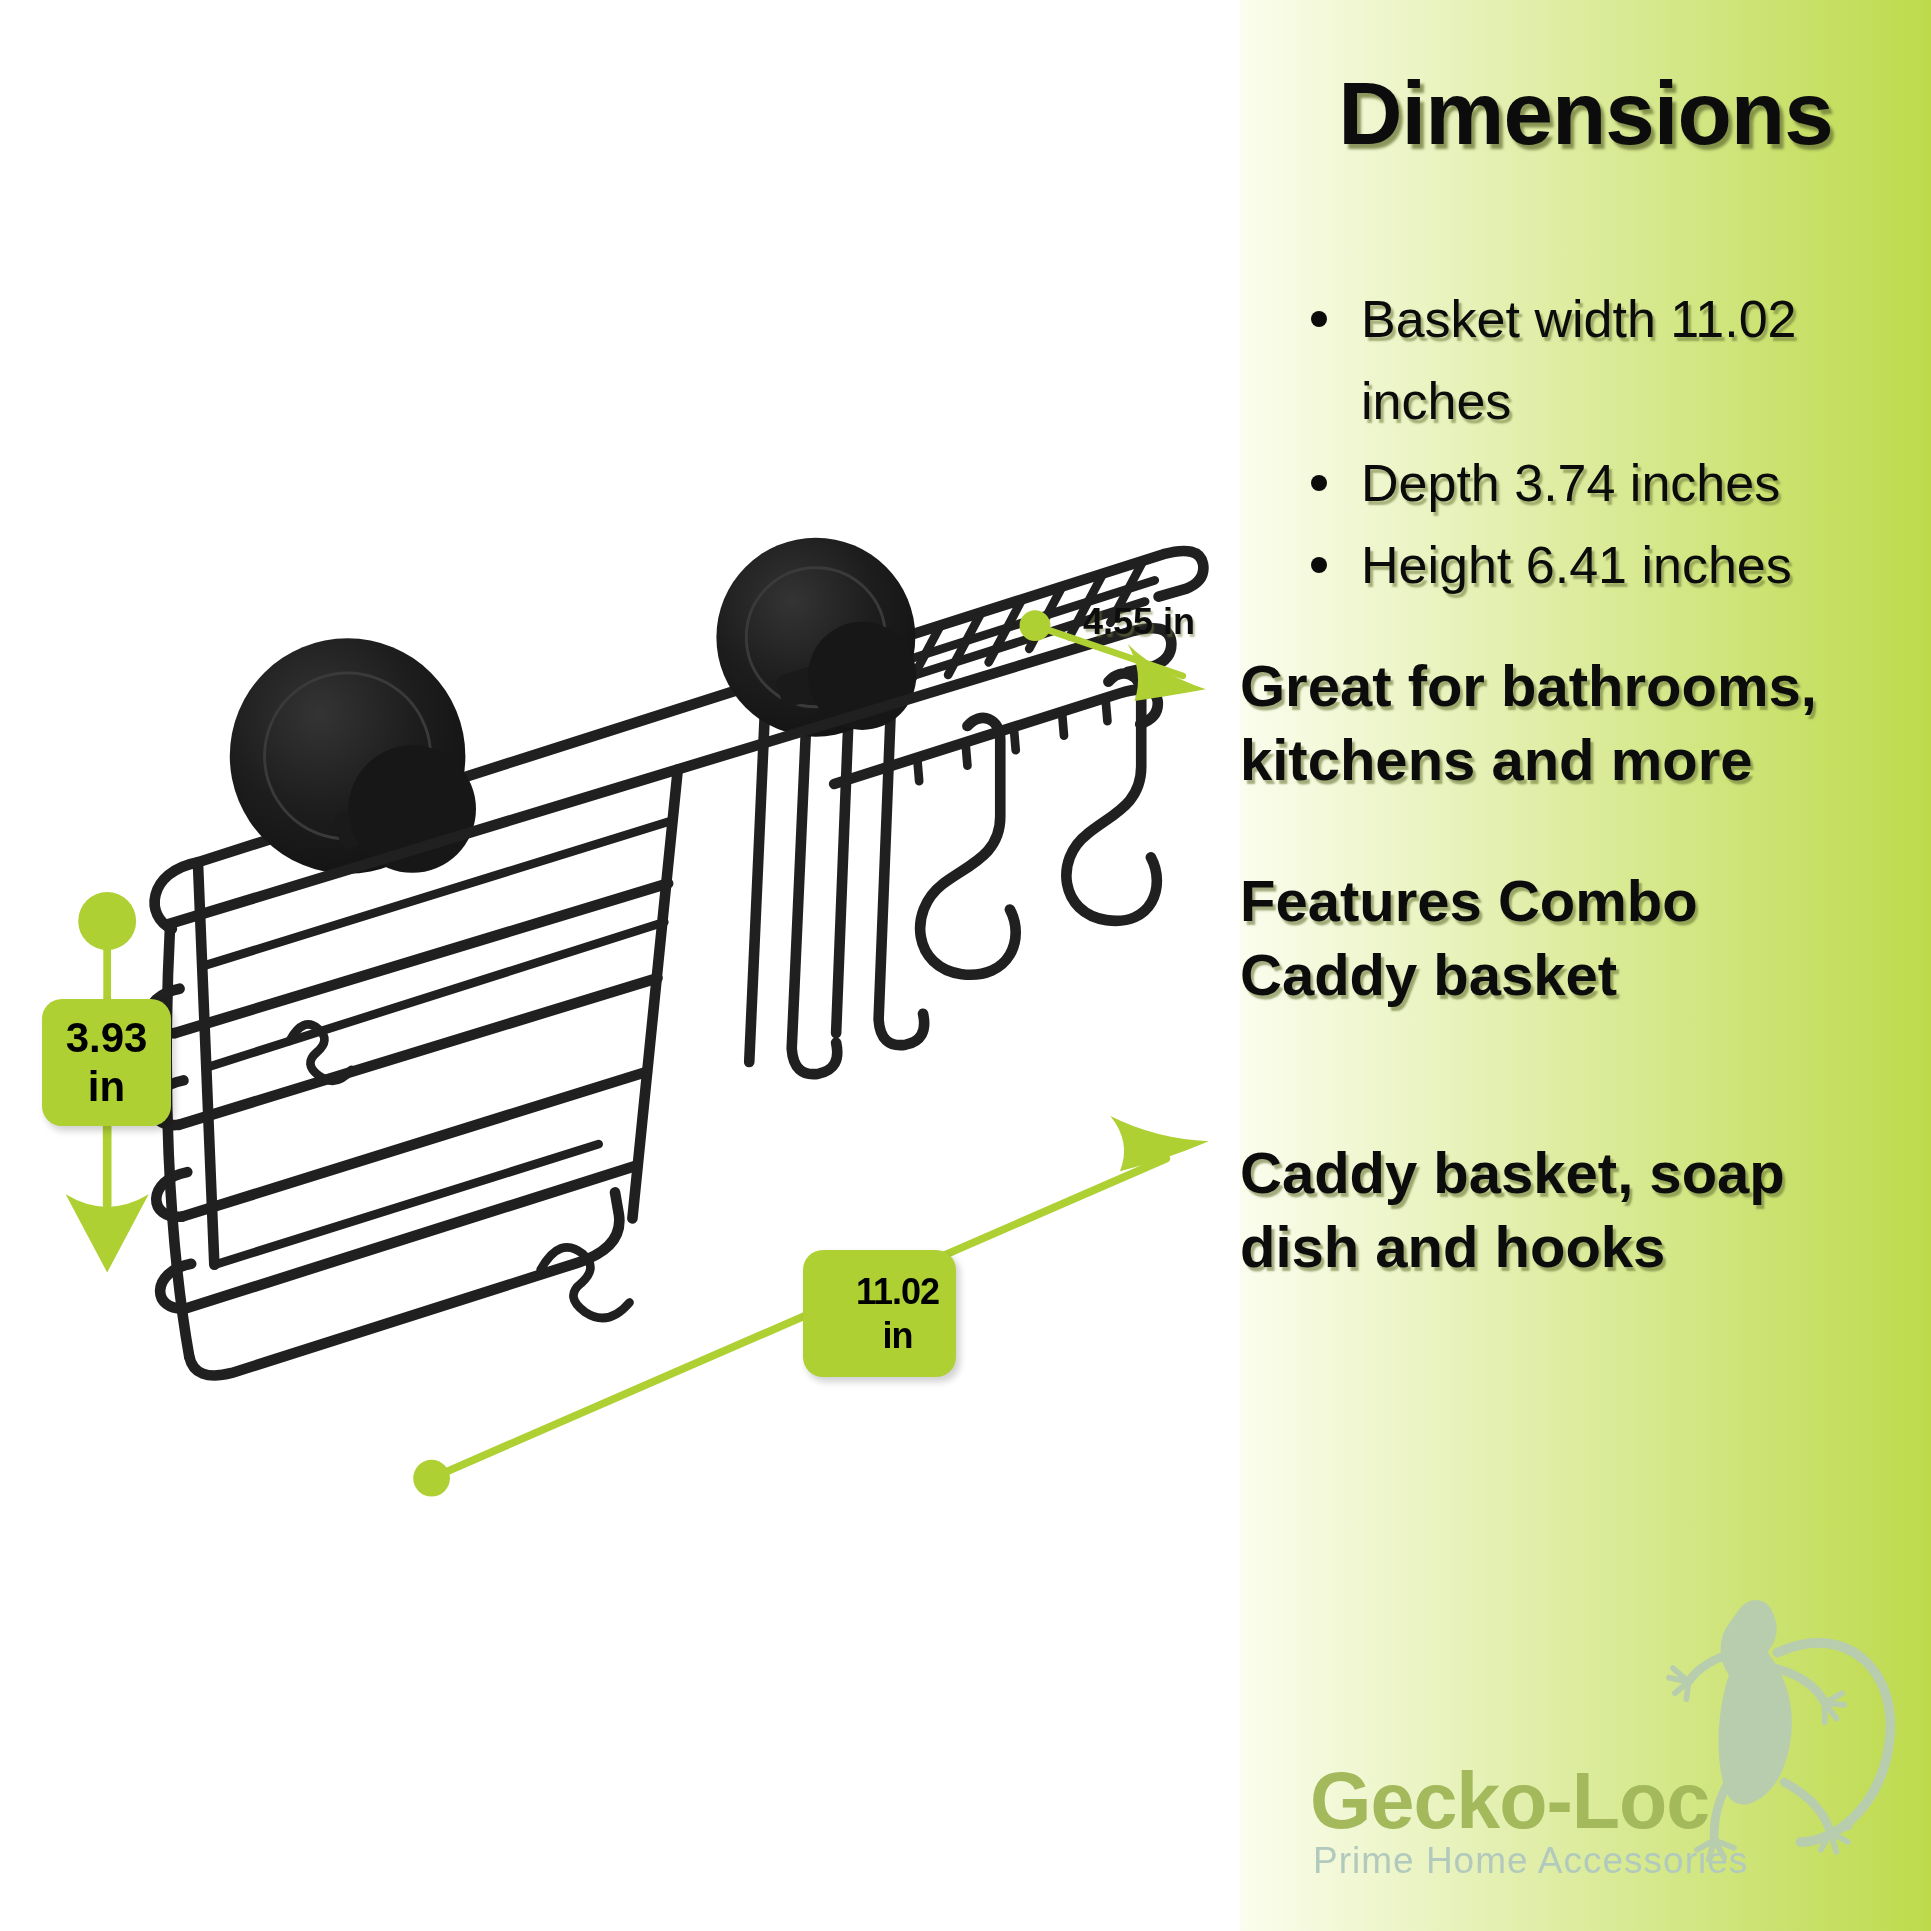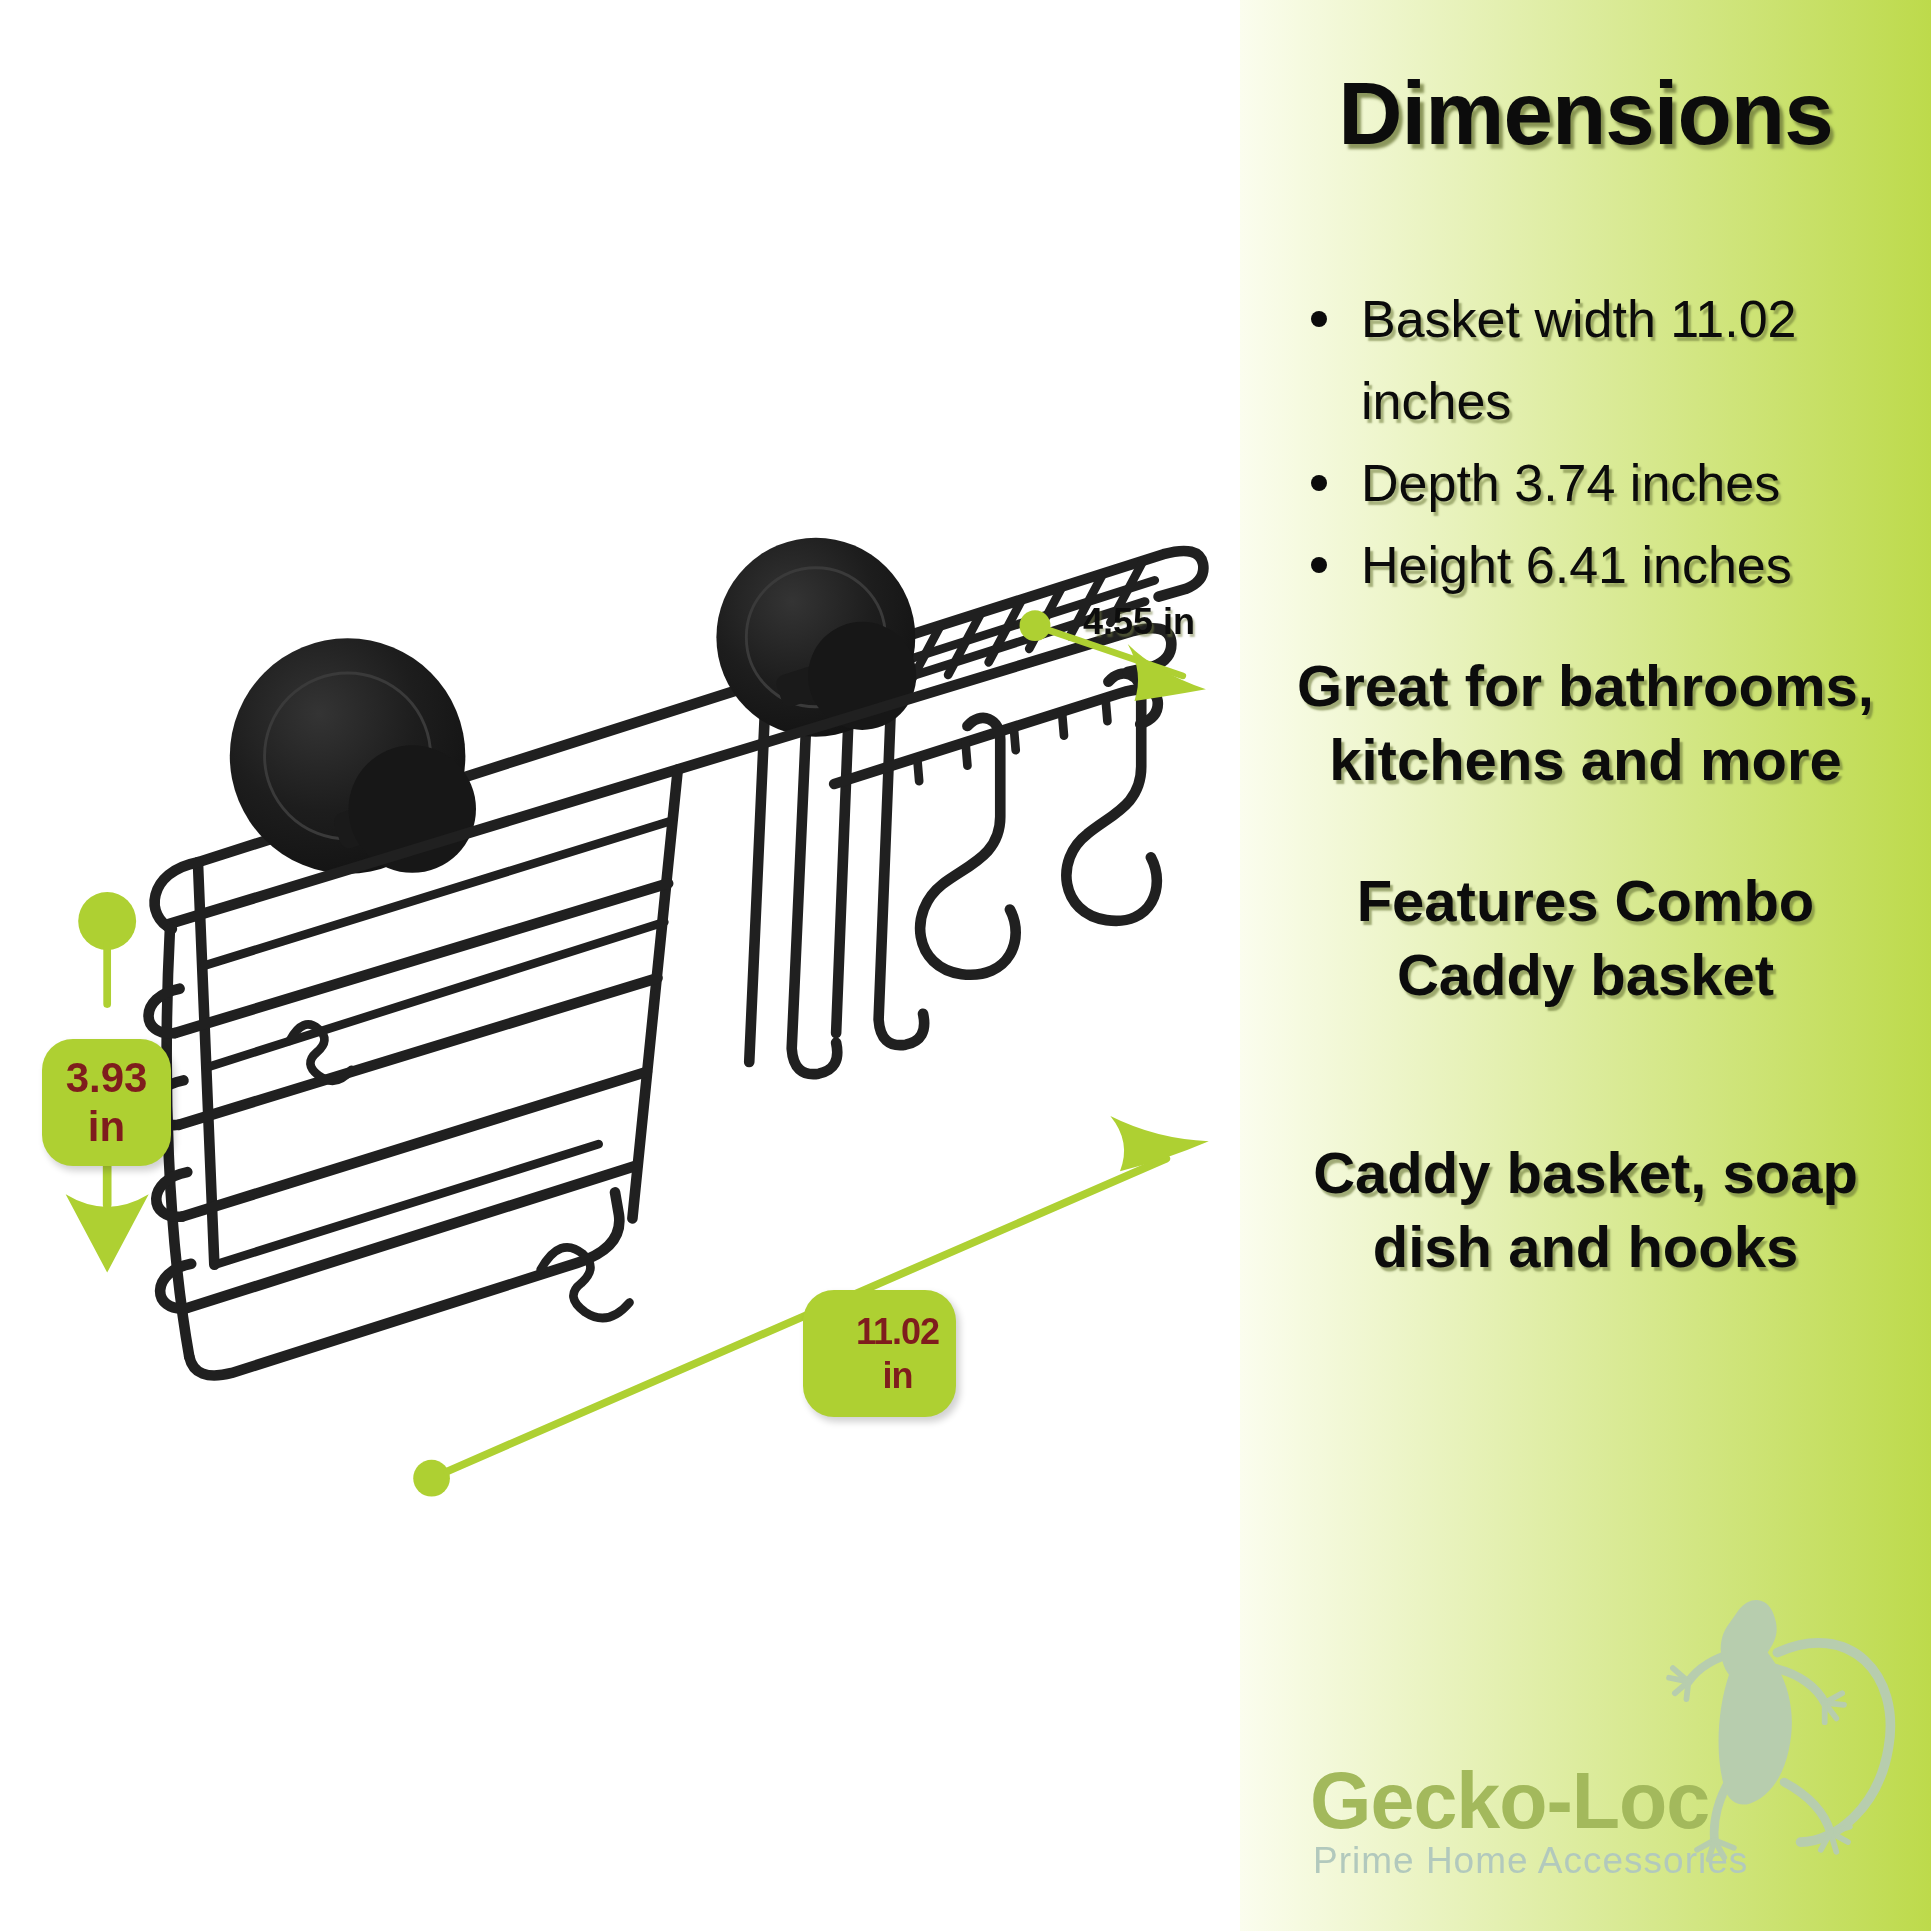--- a/index.html
+++ b/index.html
@@ -9,25 +9,24 @@
     --accent:#aed032;--wire:#202020;--grad-l:#fbfdee;--grad-r:#bdda4b;
   }
   
   .scene{position:absolute;left:0;top:0;width:1931px;height:1931px;z-index:1;}
   .wire{stroke:var(--wire);stroke-width:11;fill:none;stroke-linecap:round;stroke-linejoin:round;}
   .wire.thin{stroke-width:9;}
   .accent-fill{fill:var(--accent);}
   .accent-stroke{stroke:var(--accent);fill:none;stroke-linecap:round;}
   
   .badge{
-    position:absolute;z-index:2;background:var(--accent);color:#7f1d1d;
-    border-radius:31px;display:flex;flex-direction:column;align-items:center;justify-content:center;
+    position:absolute;z-index:2;background:var(--accent);color:#000000;
+    border-radius:20px;display:flex;flex-direction:column;align-items:center;justify-content:center;
     font-weight:800;text-align:center;white-space:pre-line;
     box-shadow:3.9px 4.8px 7.7px rgba(0,0,0,.18);
-    margin-top:40px;
   }
   .badge.h393{left:42px;top:999px;width:129px;height:127px;font-size:42px;line-height:1.15;}
   .badge.w1102{left:803px;top:1250px;width:117px;height:127px;font-size:36px;line-height:1.2;letter-spacing:-1px;padding-left:36px;}
   .dim-label{
     position:absolute;z-index:2;color:#0d0d0d;font-weight:800;font-size:36px;white-space:nowrap;
     text-shadow:1.9px 2.9px 1.9px rgba(120,130,70,.5);
   }
   .dim-label.d374{left:1083px;top:601px;}
   
   .panel{
@@ -42,21 +41,21 @@
   .bullet-list{
     position:absolute;top:278px;left:69px;right:29px;margin:0;padding:0;list-style:none;
     font-size:52px;line-height:82px;font-weight:500;color:#0b0b0b;
     text-shadow:2.9px 3.9px 1.9px rgba(105,118,55,.55);
   }
   .bullet-list li{position:relative;padding-left:52px;white-space:pre-line;}
   .bullet-list li::before{
     content:"";position:absolute;left:1.9px;top:33px;width:16.4px;height:16.4px;border-radius:50%;background:#0b0b0b;
   }
   .feature{
-    position:absolute;left:0;width:100%;margin:0;text-align:center;white-space:pre-line;
+    position:absolute;left:0;width:100%;margin:0;text-align:left;white-space:pre-line;
     font-size:58px;line-height:74px;font-weight:800;color:#0c0c0c;
     text-shadow:2.9px 3.9px 1.9px rgba(105,118,55,.6);
   }
   .feature.f1{top:649px;}
   .feature.f2{top:864px;}
   .feature.f3{top:1108px;margin-top:28px;}
   .feature.f4{top:1330px;}
   
   .brand{
     position:absolute;left:70px;top:1755px;font-size:79px;font-weight:800;letter-spacing:-1px;

